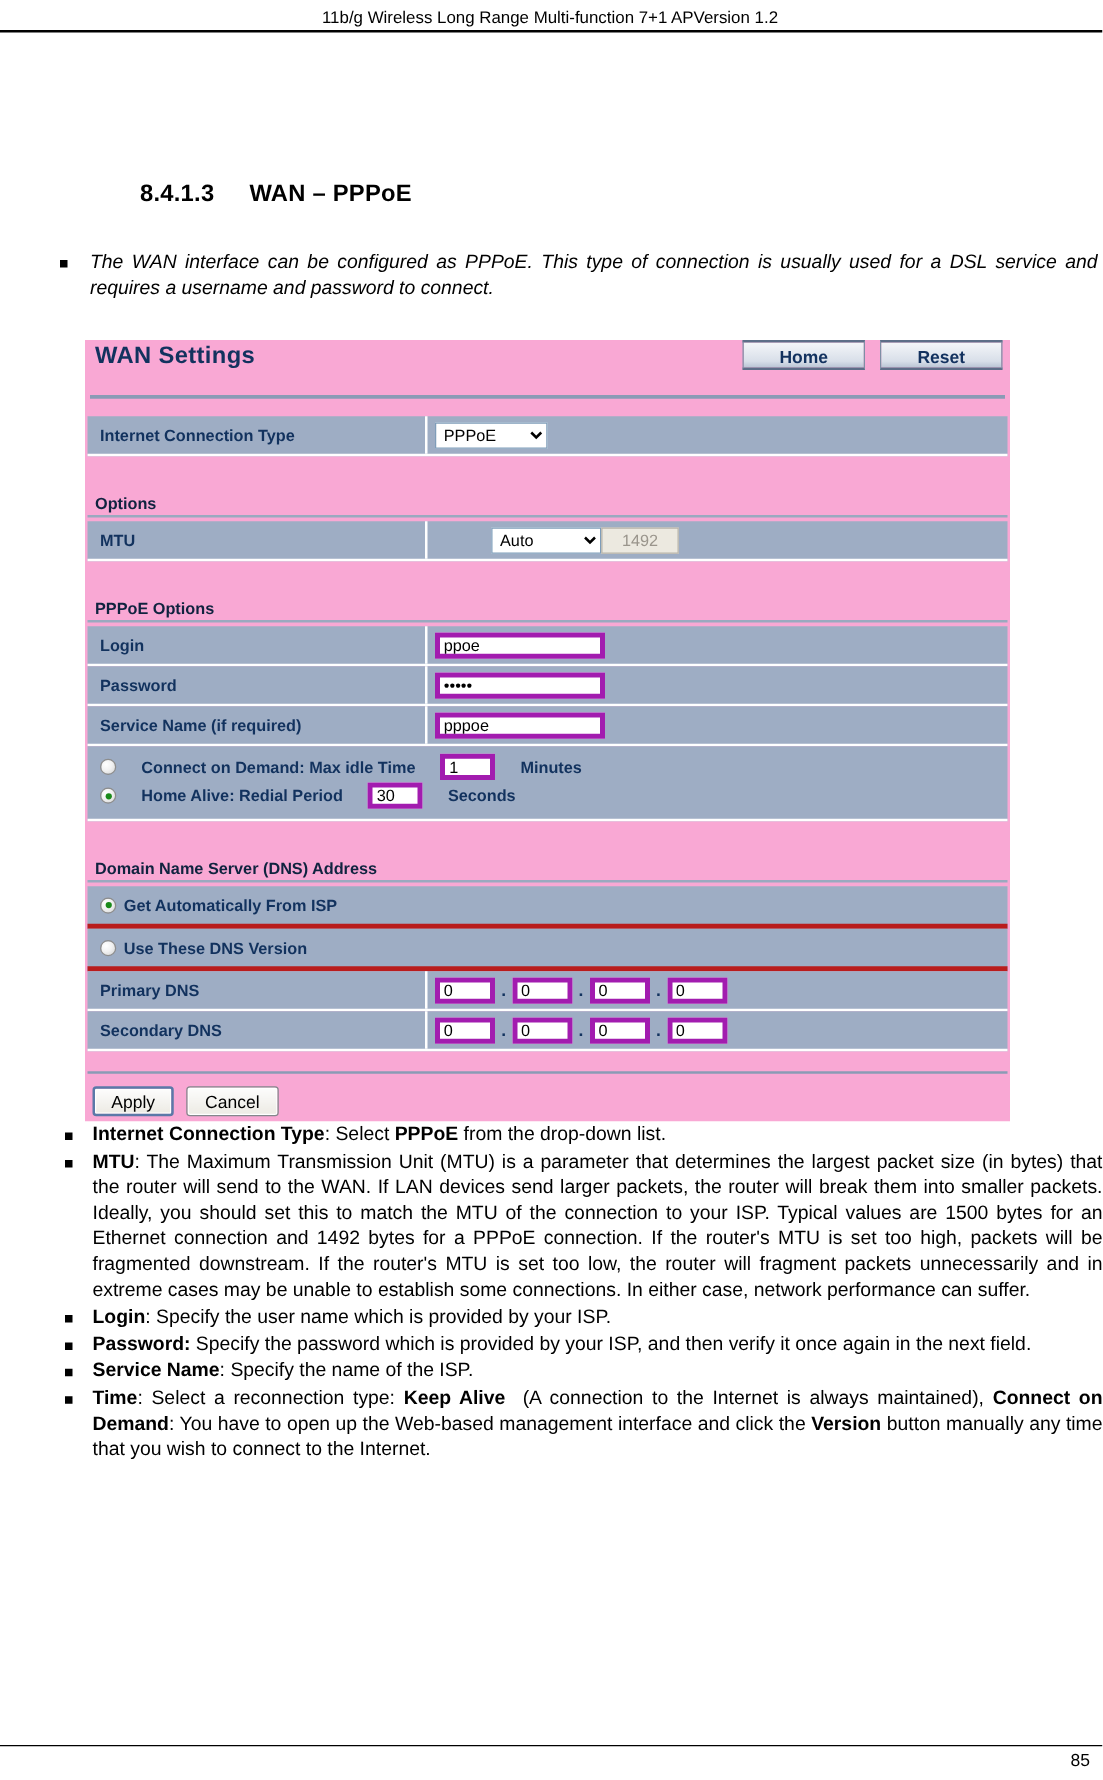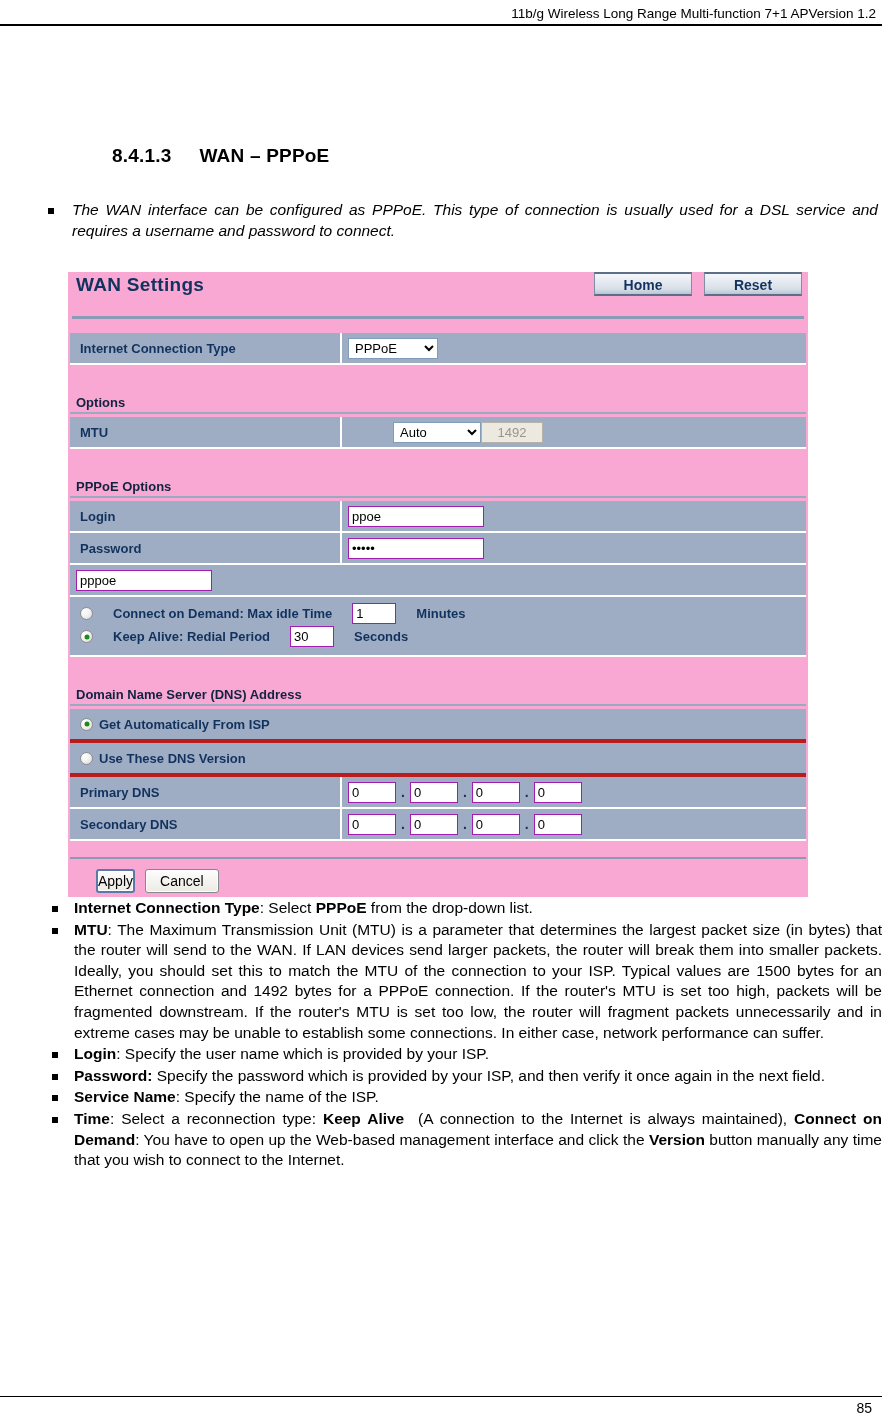--- a/index.html
+++ b/index.html
@@ -17,21 +17,21 @@
   }
 
   
   .page-header {
     position: absolute;
     top: 0; left: 0;
     width: 882px;
     height: 26px;
     display: flex;
     align-items: center;
-    justify-content: flex-end;
+    justify-content: center;
     padding: 0 6px 0 4px;
     box-sizing: border-box;
     font-size: 13.5px;
   }
   .page-header .hdr-left { white-space: nowrap; }
   .page-header .hdr-right { white-space: nowrap; }
   .header-rule {
     position: absolute;
     top: 24px; left: 0;
     width: 882px;
@@ -176,21 +176,21 @@
     padding: 0 2px;
     box-sizing: border-box;
   }
   select.w-sel-type { width: 90px; }
   select.w-sel-mtu  { width: 88px; margin-left: 45px; }
 
   input.ui-text {
     font-family: "Liberation Sans", sans-serif;
     font-size: 13px;
     height: 21px;
-    border: 1px solid #a21caf;
+    border: 4px solid #a21caf;
     background: #ffffff;
     color: #000;
     padding: 0 3px;
     box-sizing: border-box;
     outline: none;
   }
   input.disabled-box {
     background: #ece9e0;
     color: #9a958c;
     border: 1px solid #b7b2a8;
@@ -270,21 +270,21 @@
     font-family: "Liberation Sans", sans-serif;
     font-size: 14px;
     color: #000;
     background: linear-gradient(#fdfdfd, #eceae3);
     border: 1px solid #84878c;
     border-radius: 3px;
     box-shadow: 0 0 0 1px #ffffff inset;
     padding: 3px 14px;
     line-height: 1.15;
   }
-  .form-btn.primary { border: 2px solid #5b79a8; padding: 2px 0; margin-left: 22px; }
+  .form-btn.primary { border: 2px solid #5b79a8; padding: 2px 13px; }
 
   
   .desc-list {
     position: absolute;
     top: 898px;
     left: 52px;
     width: 830px;
   }
   .desc-item {
     display: flex;
@@ -379,35 +379,36 @@
   </div>
 
   <div class="row">
     <div class="lbl">Password</div>
     <div class="val">
       <input class="ui-text w-txt-wide" type="text" value="•••••" style="">
     </div>
   </div>
 
   <div class="row">
+    <div class="lbl">Service Name (if required)</div>
     <div class="val">
       <input class="ui-text w-txt-wide" type="text" value="pppoe" style="">
     </div>
   </div>
 
   <div class="radio-stack">
     <div class="radio-line">
       <span class="radio"></span>
       <span>Connect on Demand: Max idle Time</span>
       <input class="ui-text w-txt-num" type="text" value="1" style="">
       <span>Minutes</span>
     </div>
     <div class="radio-line">
       <span class="radio checked"></span>
-      <span>Keep Alive: Redial Period</span>
+      <span>Home Alive: Redial Period</span>
       <input class="ui-text w-txt-num" type="text" value="30" style="">
       <span>Seconds</span>
     </div>
   </div>
 
   <div class="spacer-lg"></div>
 
   <div class="group-head">Domain Name Server (DNS) Address</div>
 
   <div class="radio-row">

